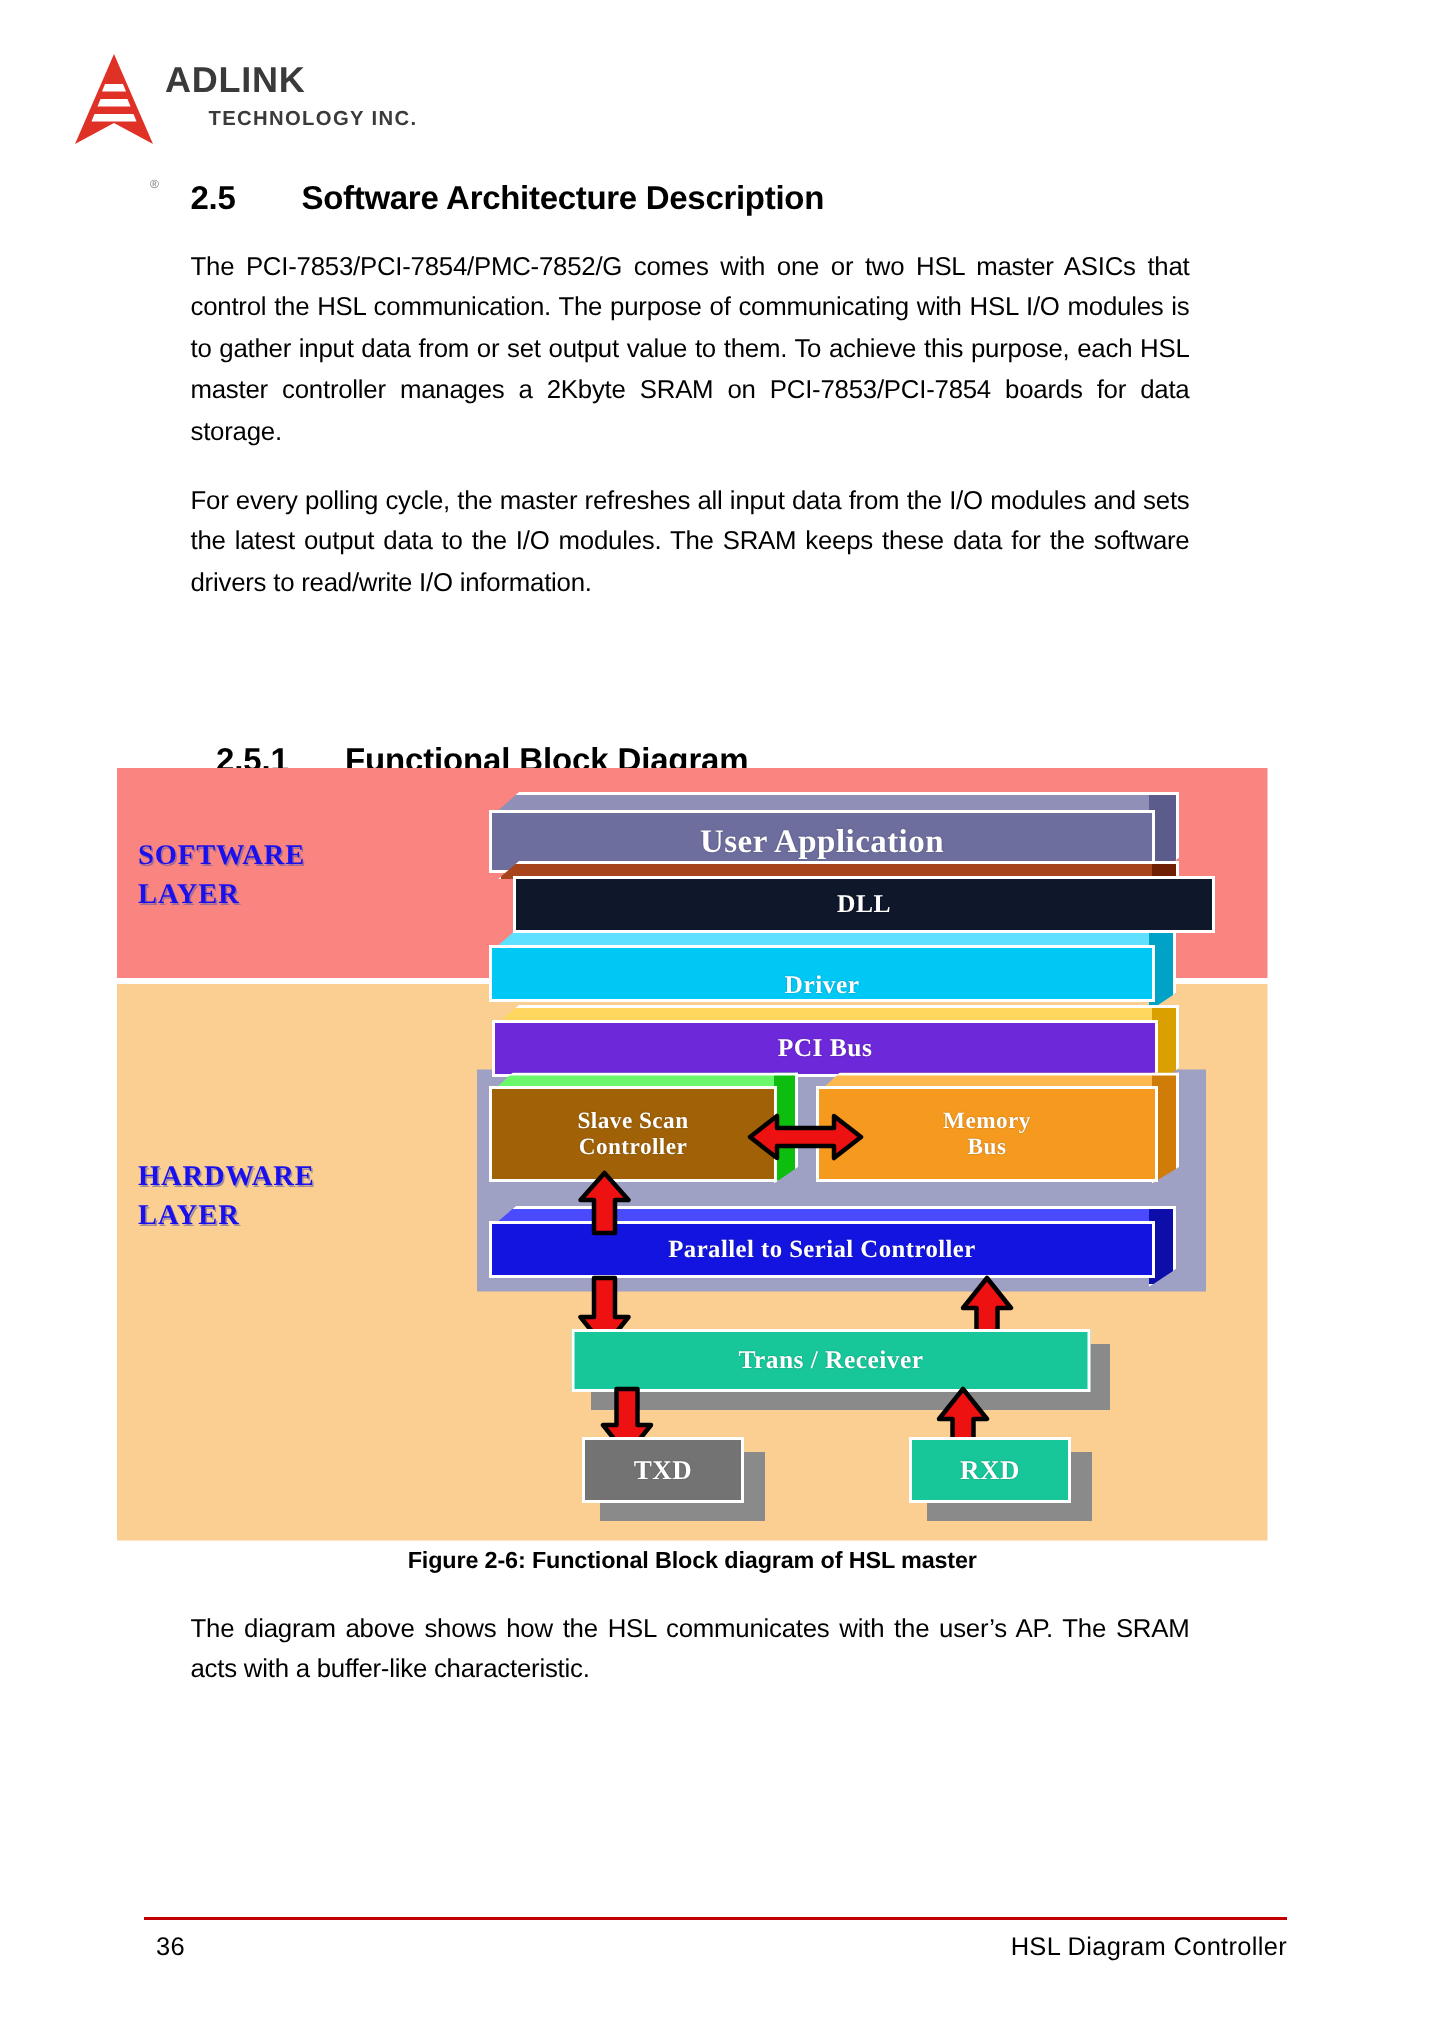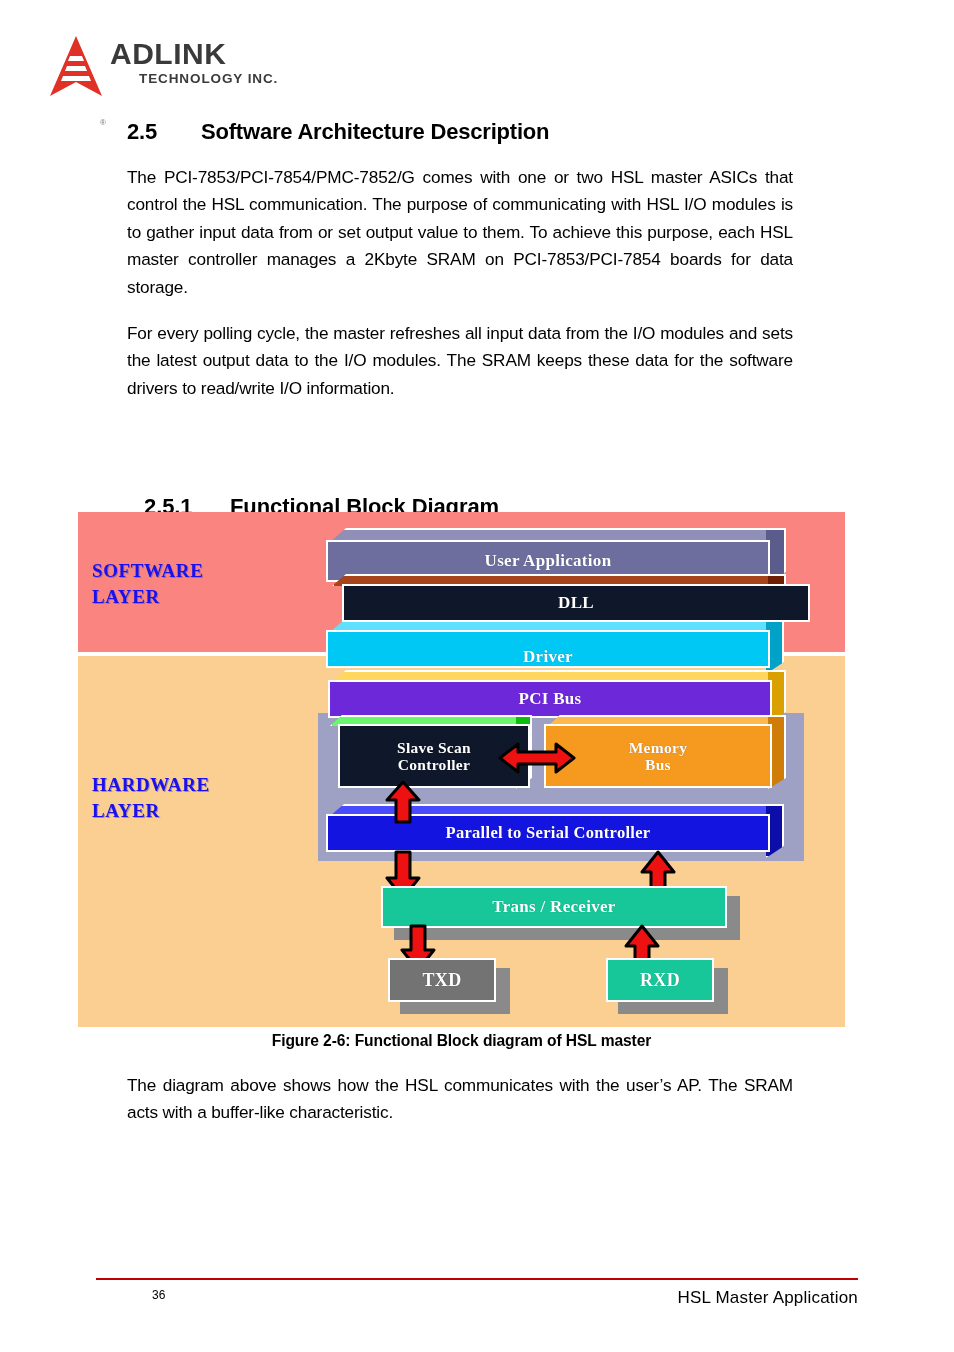--- a/index.html
+++ b/index.html
@@ -12,21 +12,21 @@
     position:relative;
     overflow:hidden;
   }
 
   
   .logo-block { position:absolute; left:42px; top:34px; width:270px; height:66px; }
   .logo-mark { position:absolute; left:0; top:2px; width:64px; height:62px; }
   .logo-text { position:absolute; left:68px; top:4px; }
   .logo-name {
     font-family:"Liberation Sans", sans-serif;
-    font-weight:bold; font-size:30px; letter-spacing:0.5px;
+    font-weight:bold; font-size:24px; letter-spacing:0.5px;
     color:#3a3a3a; line-height:32px;
   }
   .logo-sub {
     font-family:"Liberation Sans", sans-serif;
     font-weight:bold; font-size:13.5px; letter-spacing:0.9px;
     color:#3a3a3a; line-height:16px; margin-top:1px;margin-left:29px;
   }
   .logo-reg { position:absolute; left:58px; top:84px; font-size:8px; color:#777; }
 
   
@@ -112,21 +112,21 @@
     letter-spacing:-0.1px;
   }
 
   
   .footer-rule {
     position:absolute; left:96px; top:1278px; width:762px; height:2.4px;
     background:#c00000;
   }
   .footer-left {
     position:absolute; left:104px; top:1288px;
-    font-size:12px; letter-spacing:0.2px;margin-left:48px;
+    font-size:17px; letter-spacing:0.2px;
   }
   .footer-right {
     position:absolute; right:96px; top:1288px;
     font-size:17px; letter-spacing:0.2px;
   }
 </style>
 </head>
 <body>
 
 <div class="logo-block">
@@ -173,21 +173,21 @@
     <div>HARDWARE</div>
     <div>LAYER</div>
   </div>
 
   <div class="asic-box"></div>
 
   <div class="face-top" style="left:252px; top:16px; width:452px; height:14px; background:#8f8fb8;
               clip-path:polygon(16px 0, 100% 0, calc(100% - 0px) 100%, 0 100%);"></div>
   <div class="face-side" style="left:688px; top:16px; width:20px; height:58px; background:#5b5b8c;
               clip-path:polygon(0 0, 100% 0, 100% calc(100% - 14px), 0 100%);"></div>
-  <div class="blk" style="left:248px; top:28px; width:444px; height:42px; background:#6d6d9e; font-size:17px;">
+  <div class="blk" style="left:248px; top:28px; width:444px; height:42px; background:#6d6d9e; font-size:22px;">
     <span>User Application</span>
   </div>
 
   <div class="face-top" style="left:254px; top:62px; width:452px; height:12px; background:#a8441c;
               clip-path:polygon(14px 0, 100% 0, 100% 100%, 0 100%);"></div>
   <div class="face-side" style="left:690px; top:62px; width:18px; height:54px; background:#6e1f04;
               clip-path:polygon(0 0, 100% 0, 100% calc(100% - 12px), 0 100%);"></div>
   <div class="blk" style="left:264px; top:72px; width:468px; height:38px; background:#0f172a; font-size:17px;">
     <span>DLL</span>
   </div>
@@ -205,21 +205,21 @@
   <div class="face-side" style="left:690px; top:158px; width:18px; height:54px; background:#d9a000;
               clip-path:polygon(0 0, 100% 0, 100% calc(100% - 12px), 0 100%);"></div>
   <div class="blk" style="left:250px; top:168px; width:444px; height:38px; background:#6d28d9; font-size:17px;">
     <span>PCI Bus</span>
   </div>
 
   <div class="face-top" style="left:252px; top:203px; width:202px; height:11px; background:#6bf76b;
               clip-path:polygon(12px 0, 100% 0, 100% 100%, 0 100%);"></div>
   <div class="face-side" style="left:438px; top:203px; width:16px; height:74px; background:#0ebe0e;
               clip-path:polygon(0 0, 100% 0, 100% calc(100% - 11px), 0 100%);"></div>
-  <div class="blk" style="left:260px; top:212px; width:192px; height:64px; background:#0f172a; font-size:15.5px; flex-direction:column;">
+  <div class="blk" style="left:248px; top:212px; width:192px; height:64px; background:#a16207; font-size:15.5px; flex-direction:column;">
     <span>Slave Scan</span>
     <span>Controller</span>
   </div>
 
   <div class="face-top" style="left:470px; top:203px; width:238px; height:11px; background:#ffb84d;
               clip-path:polygon(12px 0, 100% 0, 100% 100%, 0 100%);"></div>
   <div class="face-side" style="left:690px; top:203px; width:18px; height:74px; background:#cf7d08;
               clip-path:polygon(0 0, 100% 0, 100% calc(100% - 11px), 0 100%);"></div>
   <div class="blk" style="left:466px; top:212px; width:228px; height:64px; background:#f59a1e; font-size:15.5px; flex-direction:column;">
     <span>Memory</span>
@@ -289,13 +289,13 @@
 </div>
 
 <div class="fig-caption">Figure 2-6: Functional Block diagram of HSL master</div>
 
 <div class="content" style="top:1072px;">
   <p class="body last">The diagram above shows how the HSL communicates with the user’s AP. The SRAM acts with a buffer-like characteristic.</p>
 </div>
 
 <div class="footer-rule"></div>
 <div class="footer-left">36</div>
-<div class="footer-right">HSL Master Application</div>
+<div class="footer-right">HSL Diagram Controller</div>
 
 </body></html>

